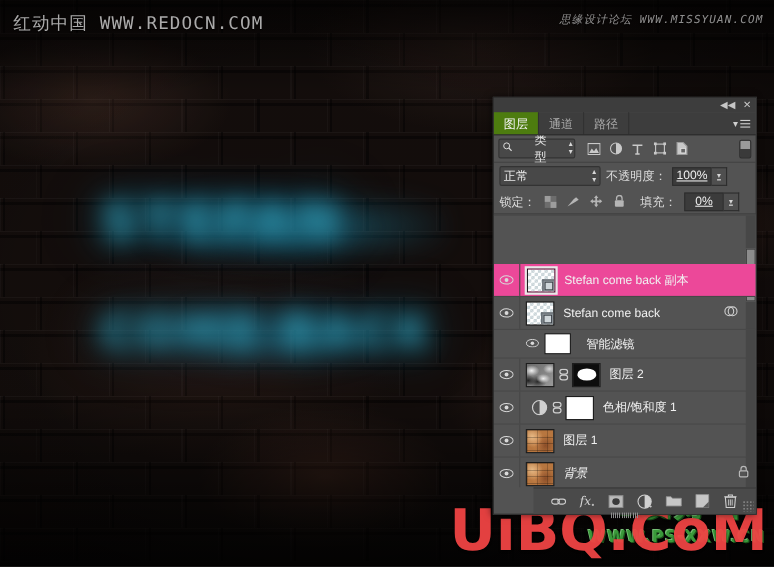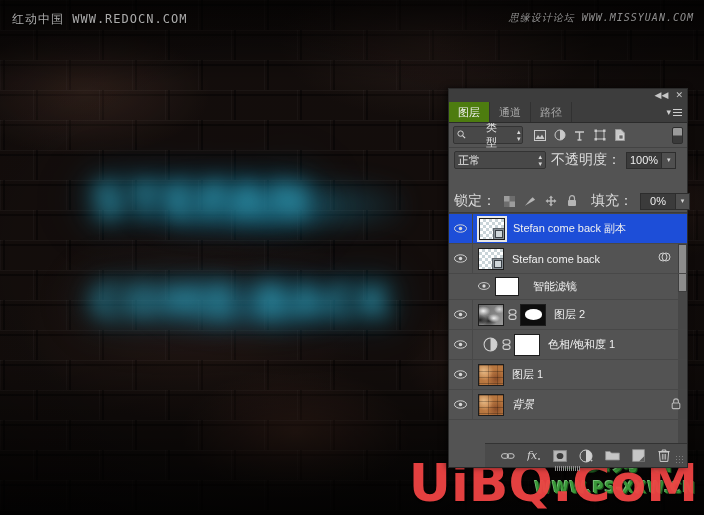--- a/index.html
+++ b/index.html
@@ -83,21 +83,21 @@
     filter: blur(10px);
   }
   #ge1 { left: 86px;  top: 170px; width: 290px; height: 74px; }
   #ge2 { left: 84px;  top: 272px; width: 330px; height: 66px; }
   #ge3 { left: 236px; top: 176px; width: 170px; height: 60px; opacity: 0.75; }
 
   
   .wm {
     position: absolute;
     color: #cfcfcf;
-    font-size: 12px;
+    font-size: 16px;
     letter-spacing: 1px;
     white-space: nowrap;
     text-shadow: 0 1px 1px rgba(0,0,0,0.9);
     opacity: 0.82;
     font-family: "DejaVu Sans Mono", monospace;
   }
   #wm-left  { left: 12px; top: 11px; }
   #wm-right { right: 10px; top: 11px; font-size: 10px; opacity: 0.68; font-style: italic; }
 
   #wm-ps {
@@ -206,62 +206,61 @@
     flex: none;
   }
   .blendsel {
     width: 92px; height: 18px;
     background: #484848;
     border: 1px solid #333; border-radius: 2px;
     display: flex; align-items: center; padding: 0 3px;
     color: #e9e9e9;
   }
   .blendsel .lbl { flex: 1; }
-  .fieldlabel { color: #dcdcdc; font-size: 14px; white-space: nowrap; }
+  .fieldlabel { color: #dcdcdc; font-size: 11px; white-space: nowrap; }
   .numfield {
     height: 17px; min-width: 36px;
     background: #3b3b3b;
     border: 1px solid #2d2d2d;
     display: flex; align-items: center; justify-content: center;
     color: #eee; font-size: 11px; padding: 0 3px;
   }
   .numstep {
     width: 14px; height: 17px;
     background: #4f4f4f; border: 1px solid #2d2d2d; border-left: none;
     display: flex; align-items: center; justify-content: center;
     color: #d5d5d5; font-size: 7px;
   }
-  .numwrap { display: flex; align-items: flex-end; }
+  .numwrap { display: flex; align-items: flex-end; text-decoration: underline; }
 
   .lockrow {
     height: 23px;
     display: flex; align-items: center;
     padding: 0 5px; gap: 7px;
     border-bottom: 1px solid #3a3a3a;
     flex: none;
-    margin-top: 18px;
   }
   .lockicons { display: flex; align-items: center; gap: 9px; }
   .lockicon { width: 12px; height: 12px; display: flex; align-items: center; justify-content: center; color: #b5b5b5; }
 
   
   .layerlist {
     flex: 1 1 auto;
     background: #535353;
     position: relative;
     overflow: hidden;
     border-top: 1px solid #454545;
   }
   .lrow {
     height: 30px;
     display: flex; align-items: center;
     border-bottom: 1px solid #484848;
     position: relative;
   }
-  .lrow.selected { background: #1d4ed8; }
+  .lrow.selected { background: #ec4899; margin-top: 44px; }
   .eyecell {
     width: 24px; height: 100%;
     display: flex; align-items: center; justify-content: center;
     border-right: 1px solid #484848;
     flex: none;
   }
   .eye { width: 13px; height: 9px; position: relative; }
   .eye svg { display: block; }
   .thumb {
     width: 26px; height: 22px;

